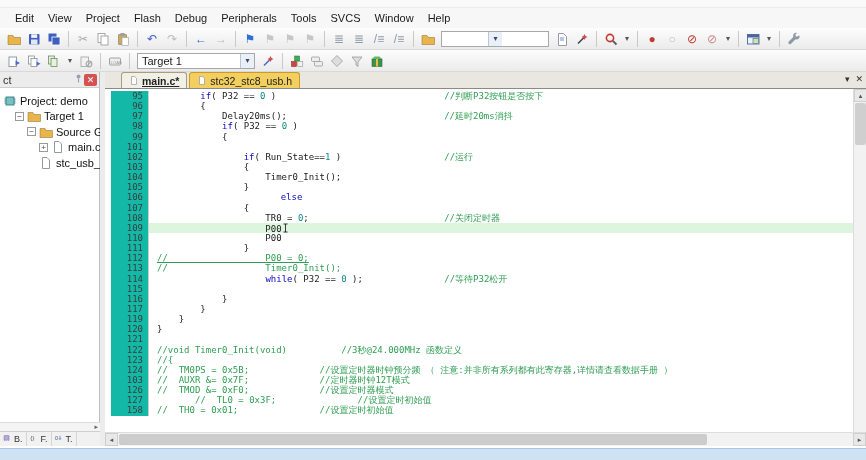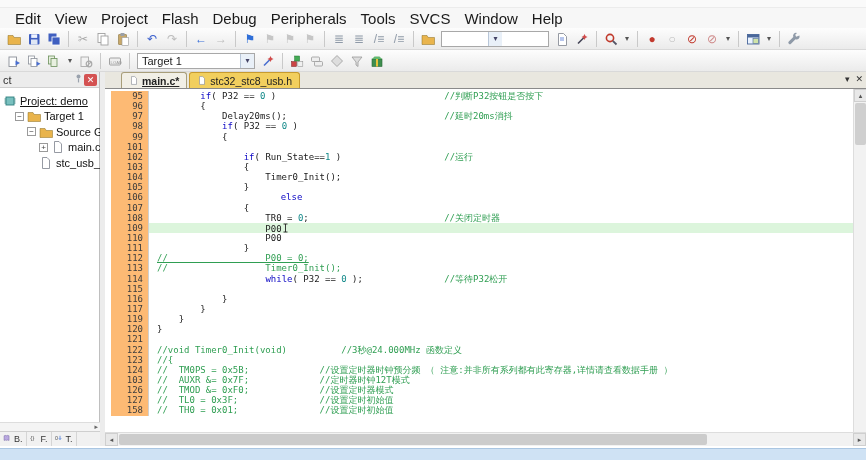--- a/index.html
+++ b/index.html
@@ -5,21 +5,21 @@
   * { margin:0; padding:0; box-sizing:border-box; }
   html,body { width:866px; height:460px; overflow:hidden; background:#fff;
               font-family:"Liberation Sans", sans-serif; }
   #app { position:relative; width:866px; height:460px; background:#fff; }
 
   
   #titlebar-sliver { position:absolute; left:0; top:0; width:866px; height:8px;
     background:#fafafa; border-bottom:1px solid #ececec; }
   #menubar { position:absolute; left:0; top:8px; width:866px; height:20px;
     background:#f7f7f7; display:flex; align-items:center; padding-left:8px;
-    font-size:15px; color:#1a1a1a; }
+    font-size:11px; color:#1a1a1a; }
   .menu-item { padding:2px 7px; cursor:default; }
 
   .toolbar { position:absolute; left:0; width:866px; height:22px;
     background:linear-gradient(#fdfdfd,#ebebeb); border-bottom:1px solid #d9d9d9;
     display:flex; align-items:center; padding-left:4px; }
   #toolbar1 { top:28px; }
   #toolbar2 { top:50px; }
   .tbicon { width:18px; height:18px; display:flex; align-items:center; justify-content:center;
     font-size:12px; margin:0 1px; border-radius:2px; }
   .tbicon.narrow { width:10px; font-size:8px; }
@@ -69,21 +69,21 @@
   .etab.inactive .lbl { font-weight:bold; text-decoration:underline; }
   #tabbar-controls { position:absolute; right:3px; top:2px; display:flex; gap:6px;
     font-size:9px; color:#333; }
   #tabbar-controls span { cursor:default; }
 
   #code-viewport { position:absolute; left:0; top:17px; width:748px; height:343px;
     overflow:hidden; background:#fff; padding-top:2px;
     font-family:"DejaVu Sans Mono", monospace; font-size:9px; }
   .crow { height:10.15px; line-height:10.15px; display:flex; white-space:pre; }
   .crow .margin { width:6px; flex:none; background:#fff; }
-  .crow .lnum { width:38px; flex:none; background:#fdba74; color:#3c3c3c; text-align:right;
+  .crow .lnum { width:38px; flex:none; background:#14b8a6; color:#3c3c3c; text-align:right;
     padding-right:5px; border-right:1px solid #d0d0d0; }
   .crow .ctext { padding-left:8px; flex:1; white-space:pre; }
   .crow.hl .ctext { background:#dcf5dc; }
   .ibeam { display:inline-block; width:7px; height:9px; vertical-align:-1px; }
 
   #vscroll { position:absolute; right:0; top:17px; width:13px; height:343px;
     background:#f2f2f2; border-left:1px solid #ddd; }
   .sbtn { width:13px; height:13px; background:#e8e8e8; border:1px solid #cfcfcf;
     font-size:7px; color:#555; display:flex; align-items:center; justify-content:center; }
   #vthumb { position:absolute; left:1px; top:14px; width:11px; height:42px;
@@ -302,21 +302,21 @@
     <div id="panel-header">
       <span>ct</span>
       <span class="spacer"></span>
       <span id="panel-pin"><svg viewBox="0 0 14 14">
             <circle cx="7" cy="4.5" r="2.5" fill="#9aa2ad"></circle>
             <line x1="7" y1="7" x2="7" y2="12" stroke="#9aa2ad" stroke-width="1.5"></line>
           </svg></span>
       <span id="panel-close">✕</span>
     </div>
     <div id="tree">
-        <div class="tree-row" style="padding-left: 3px; text-decoration: underline;">
+        <div class="tree-row" style="padding-left: 3px;">
           <span class="tree-ico"><svg viewBox="0 0 14 14">
               <rect x="3" y="3" width="8" height="8" fill="#79c0bf" stroke="#2f7f7e" stroke-width="0.9"></rect>
               <path d="M1.5 5 h1.5 M1.5 7 h1.5 M1.5 9 h1.5 M11 5 h1.5 M11 7 h1.5 M11 9 h1.5" stroke="#2f7f7e" stroke-width="0.9"></path>
             </svg></span>
           <span>Project: demo</span>
         </div>
         <div class="tree-row" style="padding-left: 15px;">
           <span class="expander">−</span>
           <span class="tree-ico"><svg viewBox="0 0 14 14" style="color: rgb(233, 180, 76);">
               <path d="M1 4.5 L1 12.5 L13.5 12.5 L13.5 5.5 L7.2 5.5 L6 3.5 L1 3.5 Z" fill="currentColor" stroke="#8a6d1f" stroke-width="0.5"></path>
@@ -419,21 +419,21 @@
         <div class="crow"><span class="margin"></span><span class="lnum">116</span><span class="ctext"><span style="color: rgb(26, 26, 26);">            }</span></span></div>
         <div class="crow"><span class="margin"></span><span class="lnum">117</span><span class="ctext"><span style="color: rgb(26, 26, 26);">        }</span></span></div>
         <div class="crow"><span class="margin"></span><span class="lnum">119</span><span class="ctext"><span style="color: rgb(26, 26, 26);">    }</span></span></div>
         <div class="crow"><span class="margin"></span><span class="lnum">120</span><span class="ctext"><span style="color: rgb(26, 26, 26);">}</span></span></div>
         <div class="crow"><span class="margin"></span><span class="lnum">121</span><span class="ctext"></span></div>
         <div class="crow"><span class="margin"></span><span class="lnum">122</span><span class="ctext"><span style="color: rgb(47, 158, 82);">//void Timer0_Init(void)          //3秒@24.000MHz 函数定义</span></span></div>
         <div class="crow"><span class="margin"></span><span class="lnum">123</span><span class="ctext"><span style="color: rgb(47, 158, 82);">//{</span></span></div>
         <div class="crow"><span class="margin"></span><span class="lnum">124</span><span class="ctext"><span style="color: rgb(47, 158, 82);">//  TM0PS = 0x5B;             //设置定时器时钟预分频 （ 注意:并非所有系列都有此寄存器,详情请查看数据手册 ）</span></span></div>
         <div class="crow"><span class="margin"></span><span class="lnum">103</span><span class="ctext"><span style="color: rgb(47, 158, 82);">//  AUXR &amp;= 0x7F;             //定时器时钟12T模式</span></span></div>
         <div class="crow"><span class="margin"></span><span class="lnum">126</span><span class="ctext"><span style="color: rgb(47, 158, 82); text-align: center;">//  TMOD &amp;= 0xF0;             //设置定时器模式</span></span></div>
-        <div class="crow"><span class="margin"></span><span class="lnum">127</span><span class="ctext"><span style="color: rgb(47, 158, 82);">//  TL0 = 0x3F;               //设置定时初始值</span></span></div>
+        <div class="crow"><span class="margin"></span><span class="lnum">127</span><span class="ctext"><span style="color: rgb(47, 158, 82); margin-left: 38px;">//  TL0 = 0x3F;               //设置定时初始值</span></span></div>
         <div class="crow"><span class="margin"></span><span class="lnum">158</span><span class="ctext"><span style="color: rgb(47, 158, 82);">//  TH0 = 0x01;               //设置定时初始值</span></span></div>
       </div>
     <div id="vscroll">
       <div class="sbtn">▴</div>
       <div id="vthumb"></div>
     </div>
     <div id="hscroll">
       <div class="sbtn">◂</div>
       <div id="hthumb"></div>
       <div class="fill"></div>

